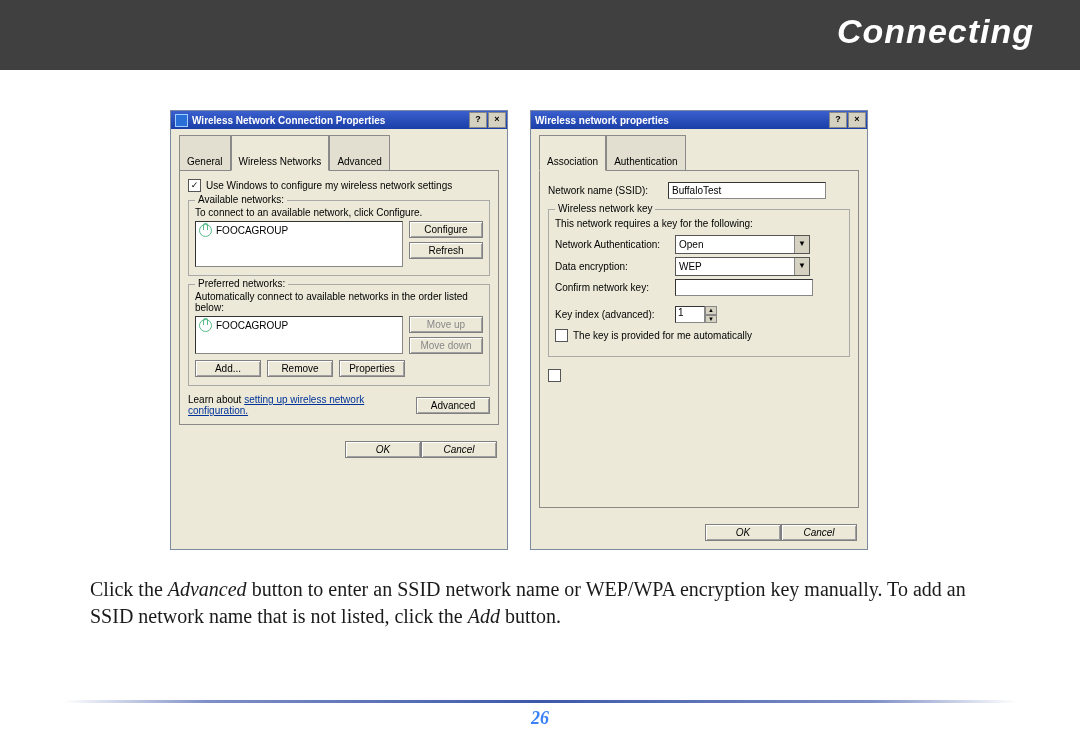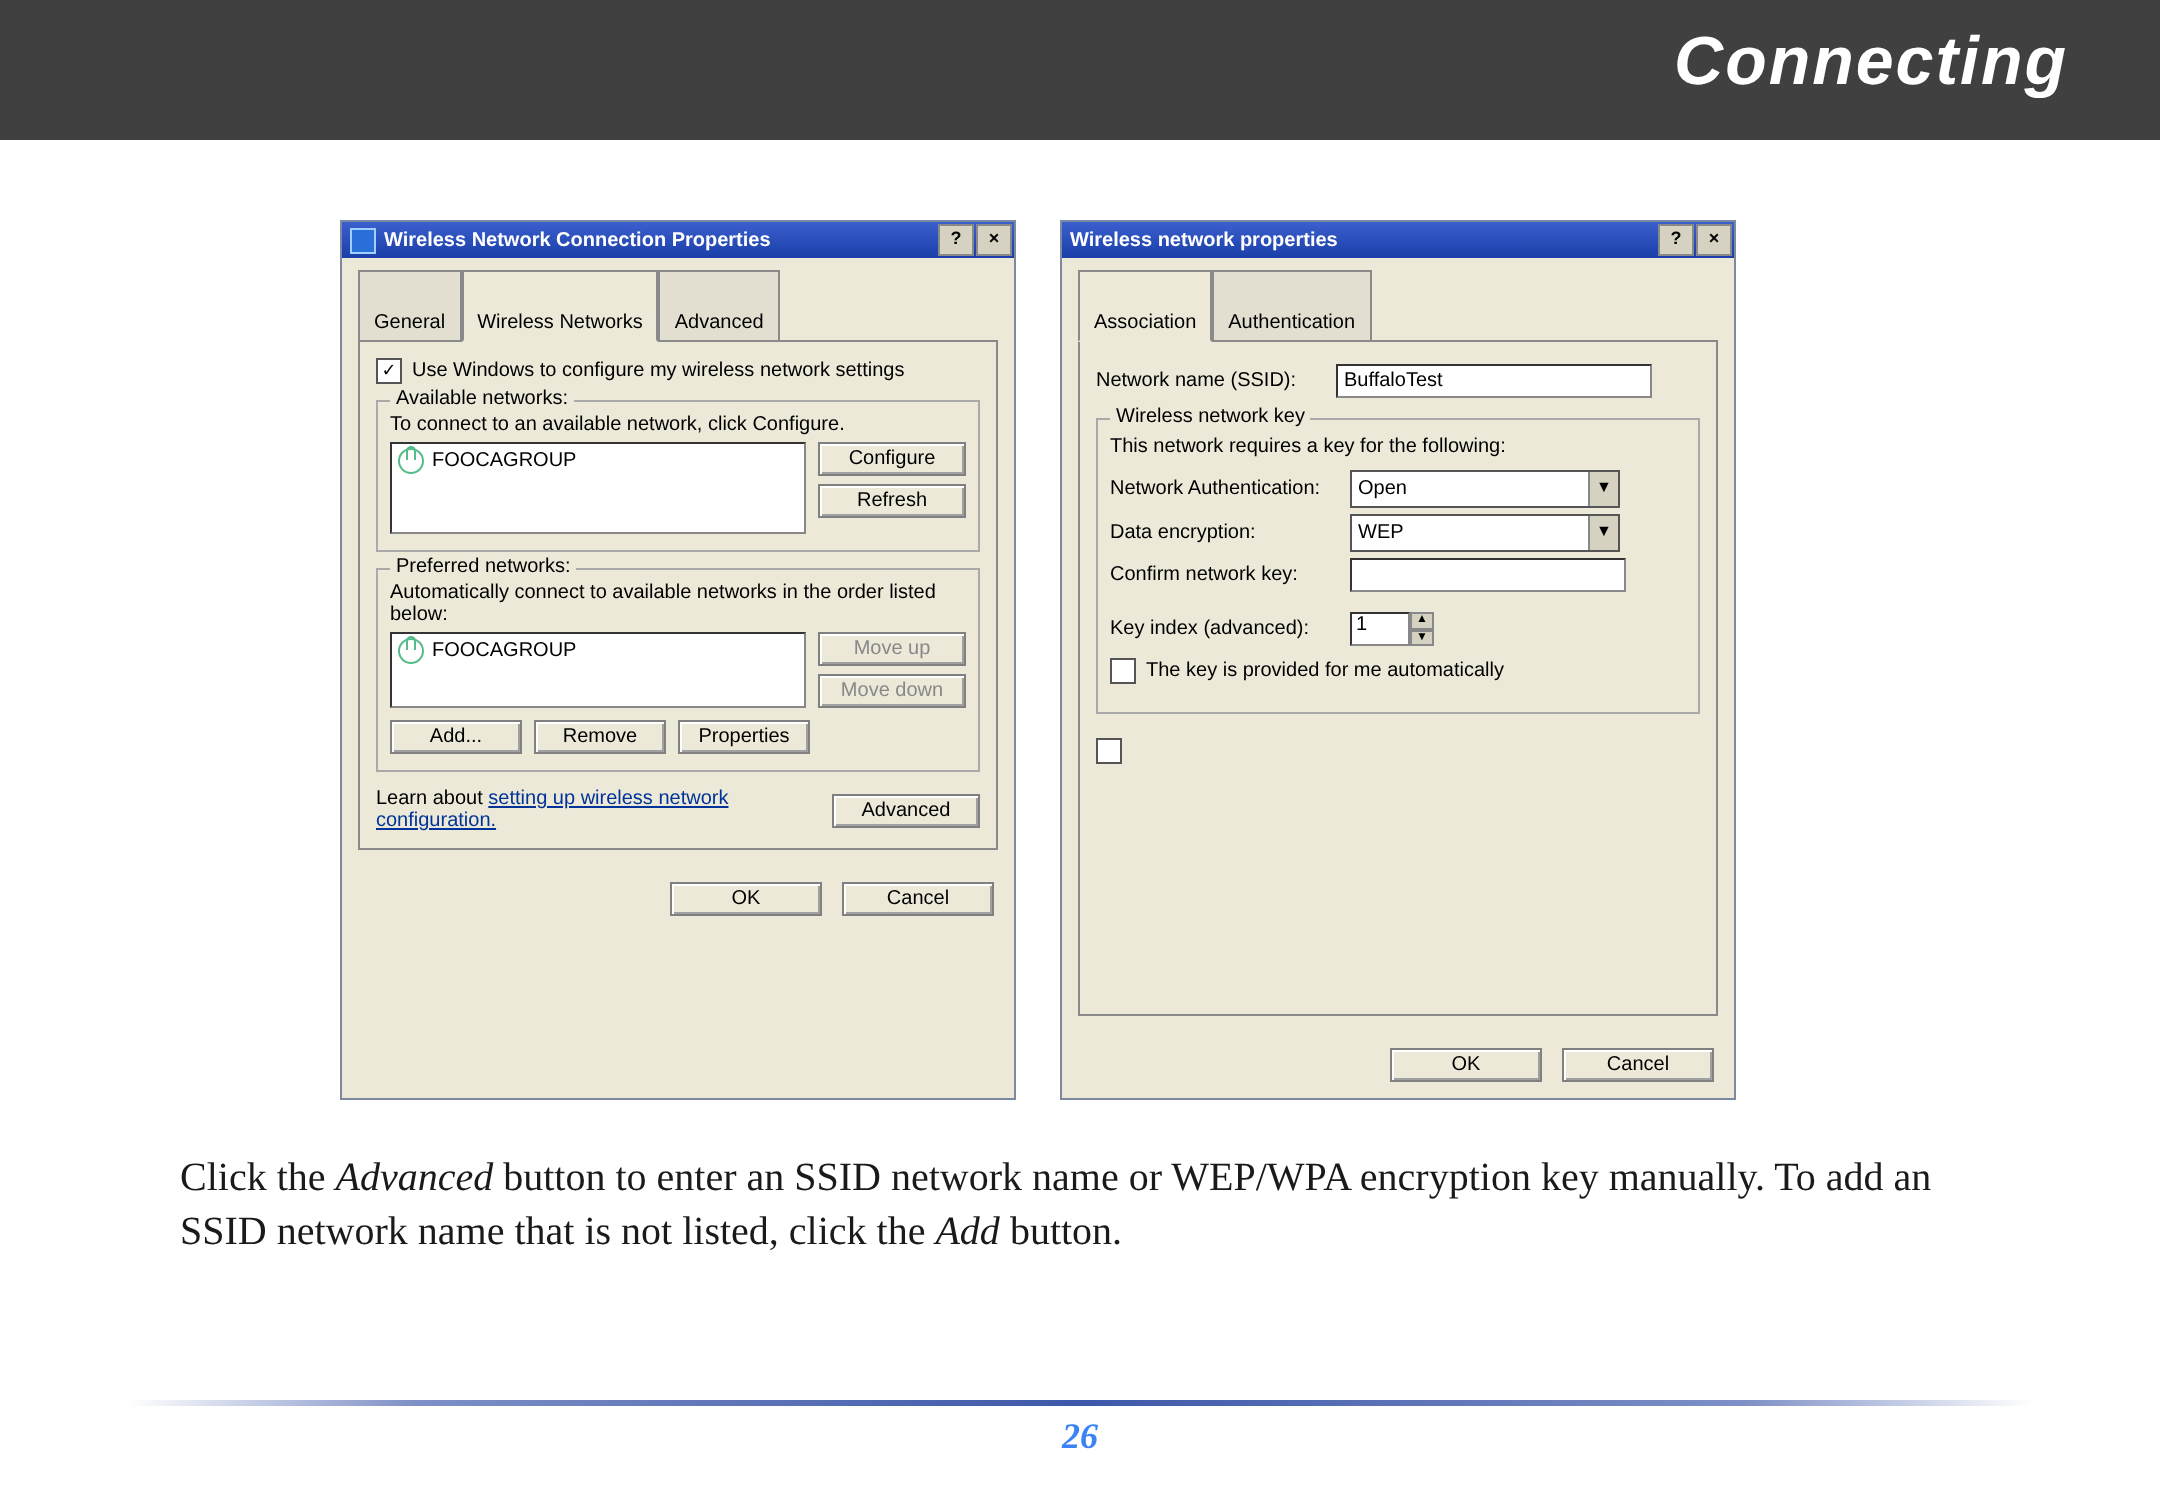--- a/index.html
+++ b/index.html
@@ -163,22 +163,23 @@
     padding: 2px 6px;
     font-size: 10px;
     min-width: 60px;
     text-align: center;
   }
   .btn.disabled { color: #888; }
   .listbox.tall { height: 36px; }
   .btnrow { display:flex; gap:6px; margin-top:6px; }
   .link { color: #003399; text-decoration: underline; }
   .bottom-btns {
-    display:flex; justify-content:flex-end; gap:10px;
+    display:flex; justify-content:flex-end; 
     padding: 8px 10px;
+    font-style: italic;
   }
   
   .formrow {
     display:flex; align-items:center; margin: 3px 0;
   }
   .formrow label { width: 120px; font-size:10px; }
   .txtinput {
     border: 1px inset #888;
     background:#fff;
     height: 15px;

